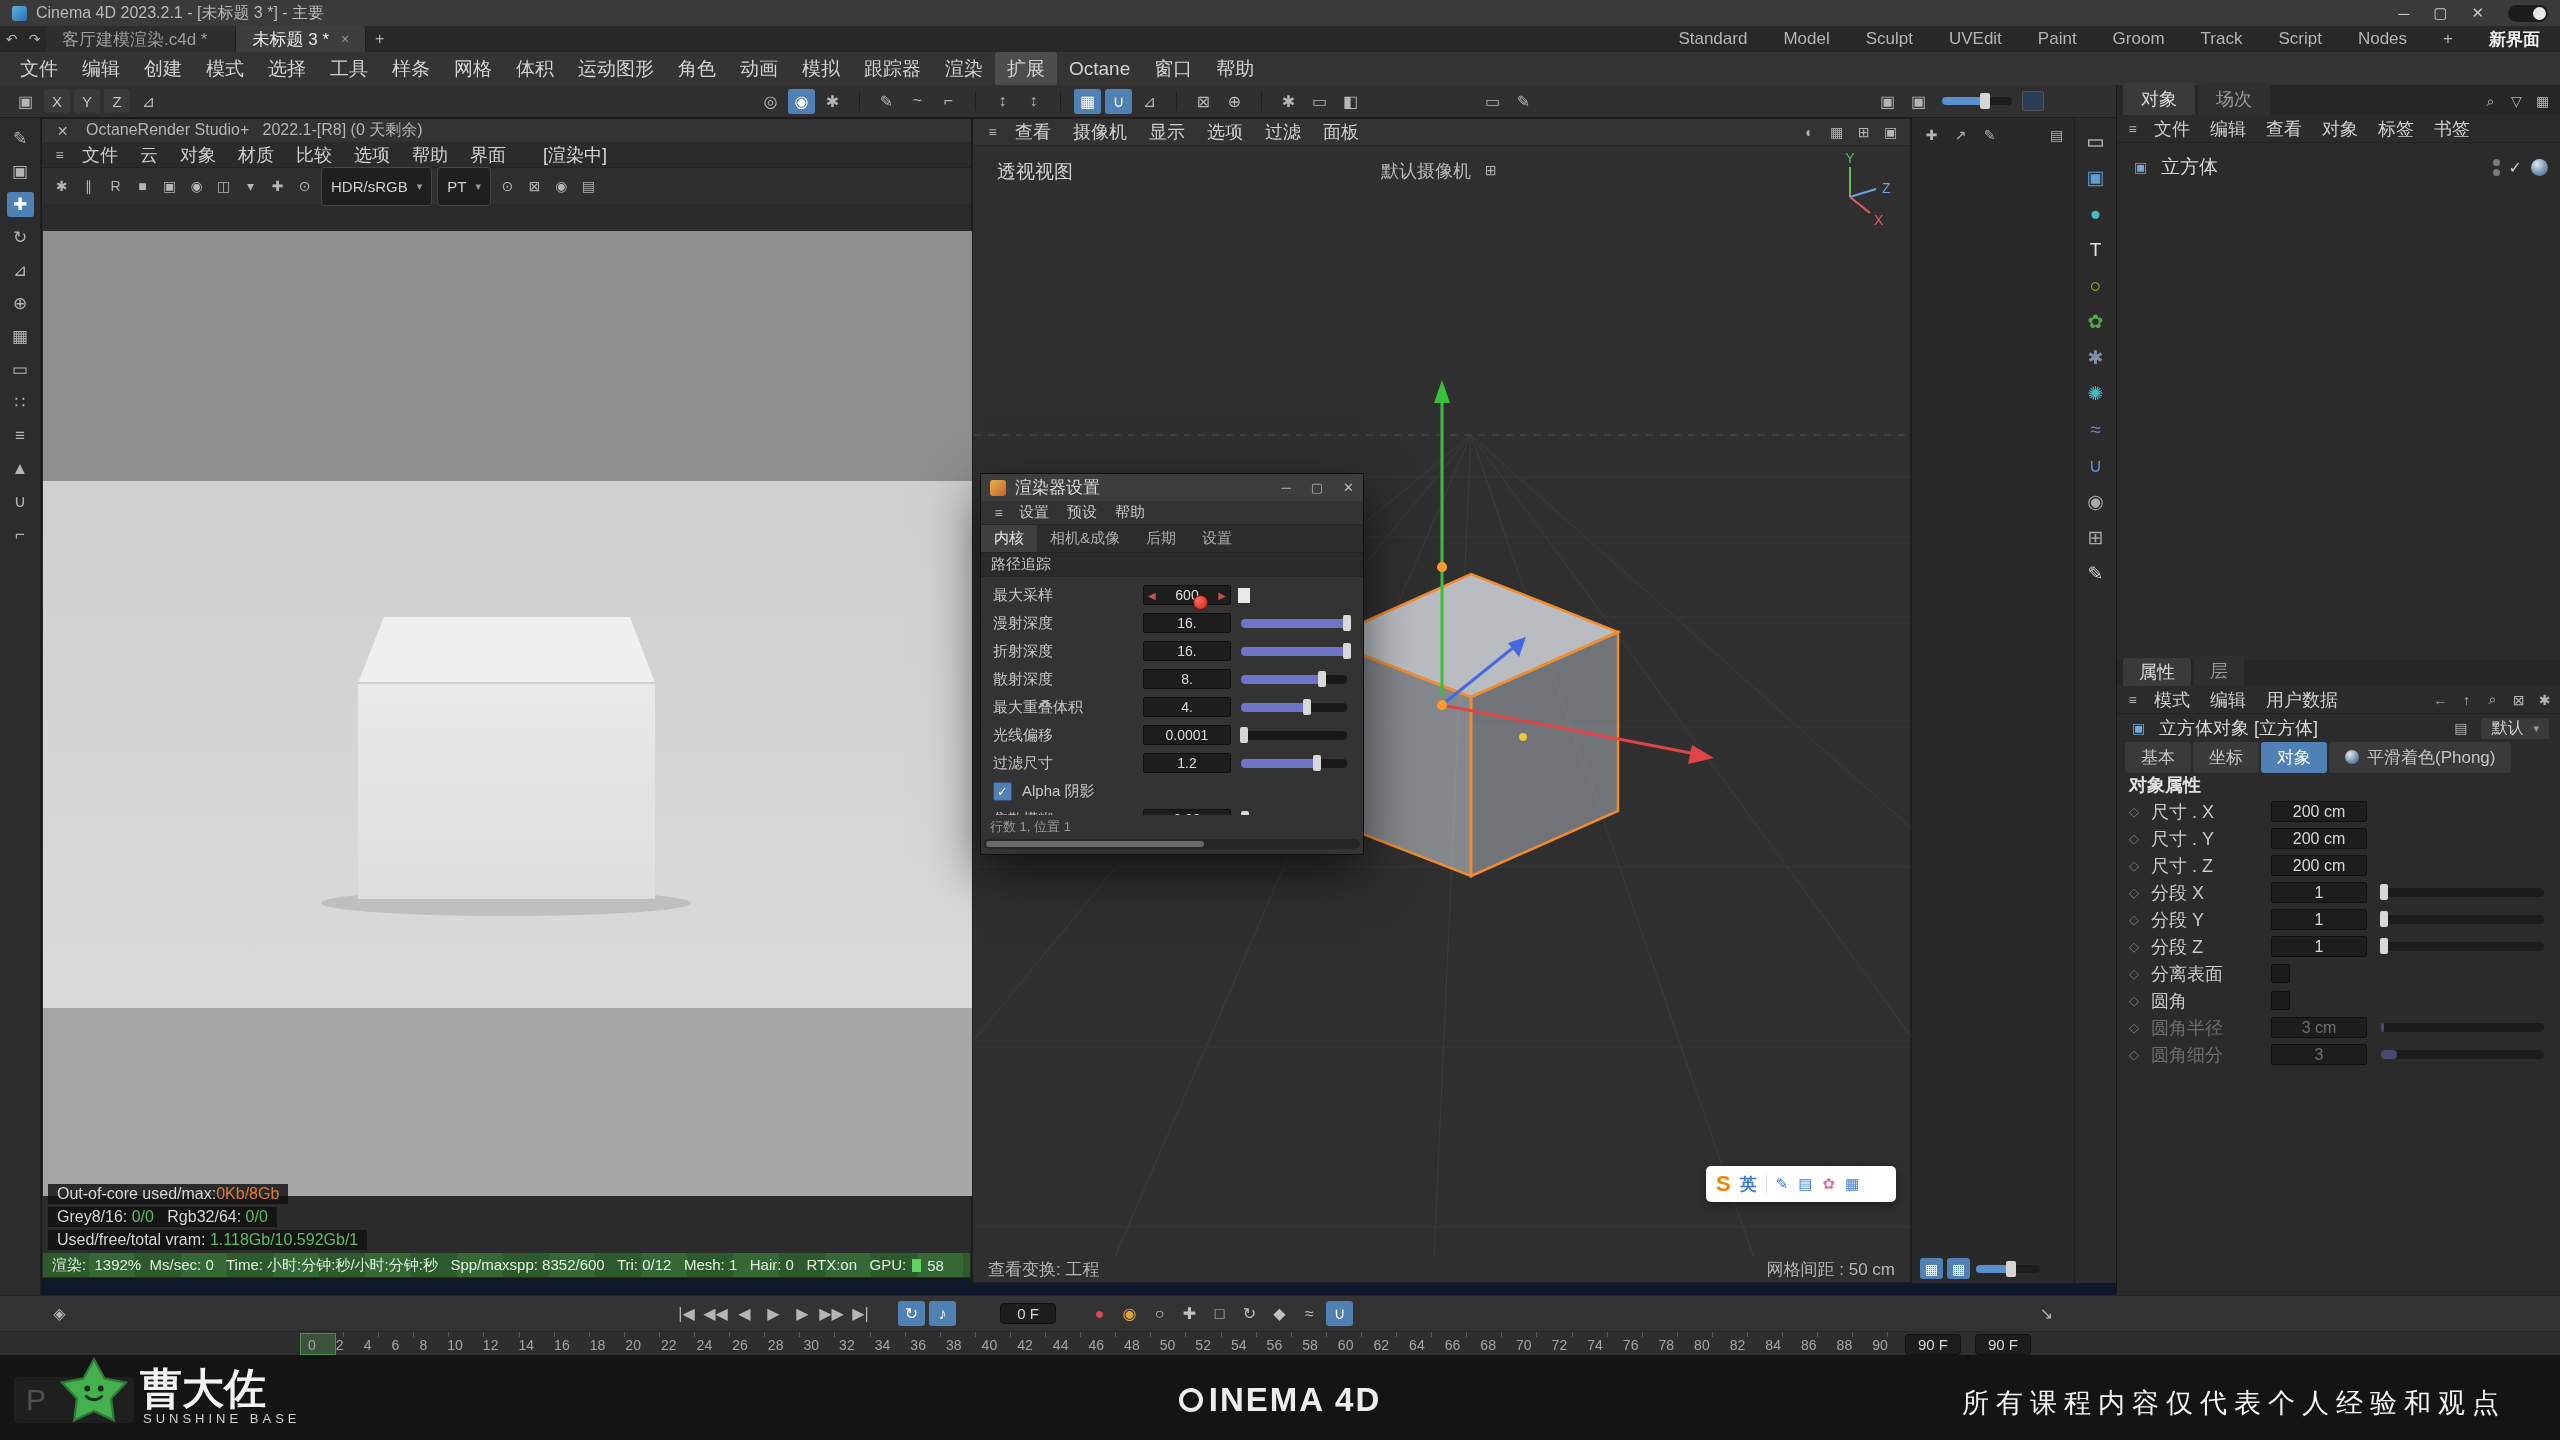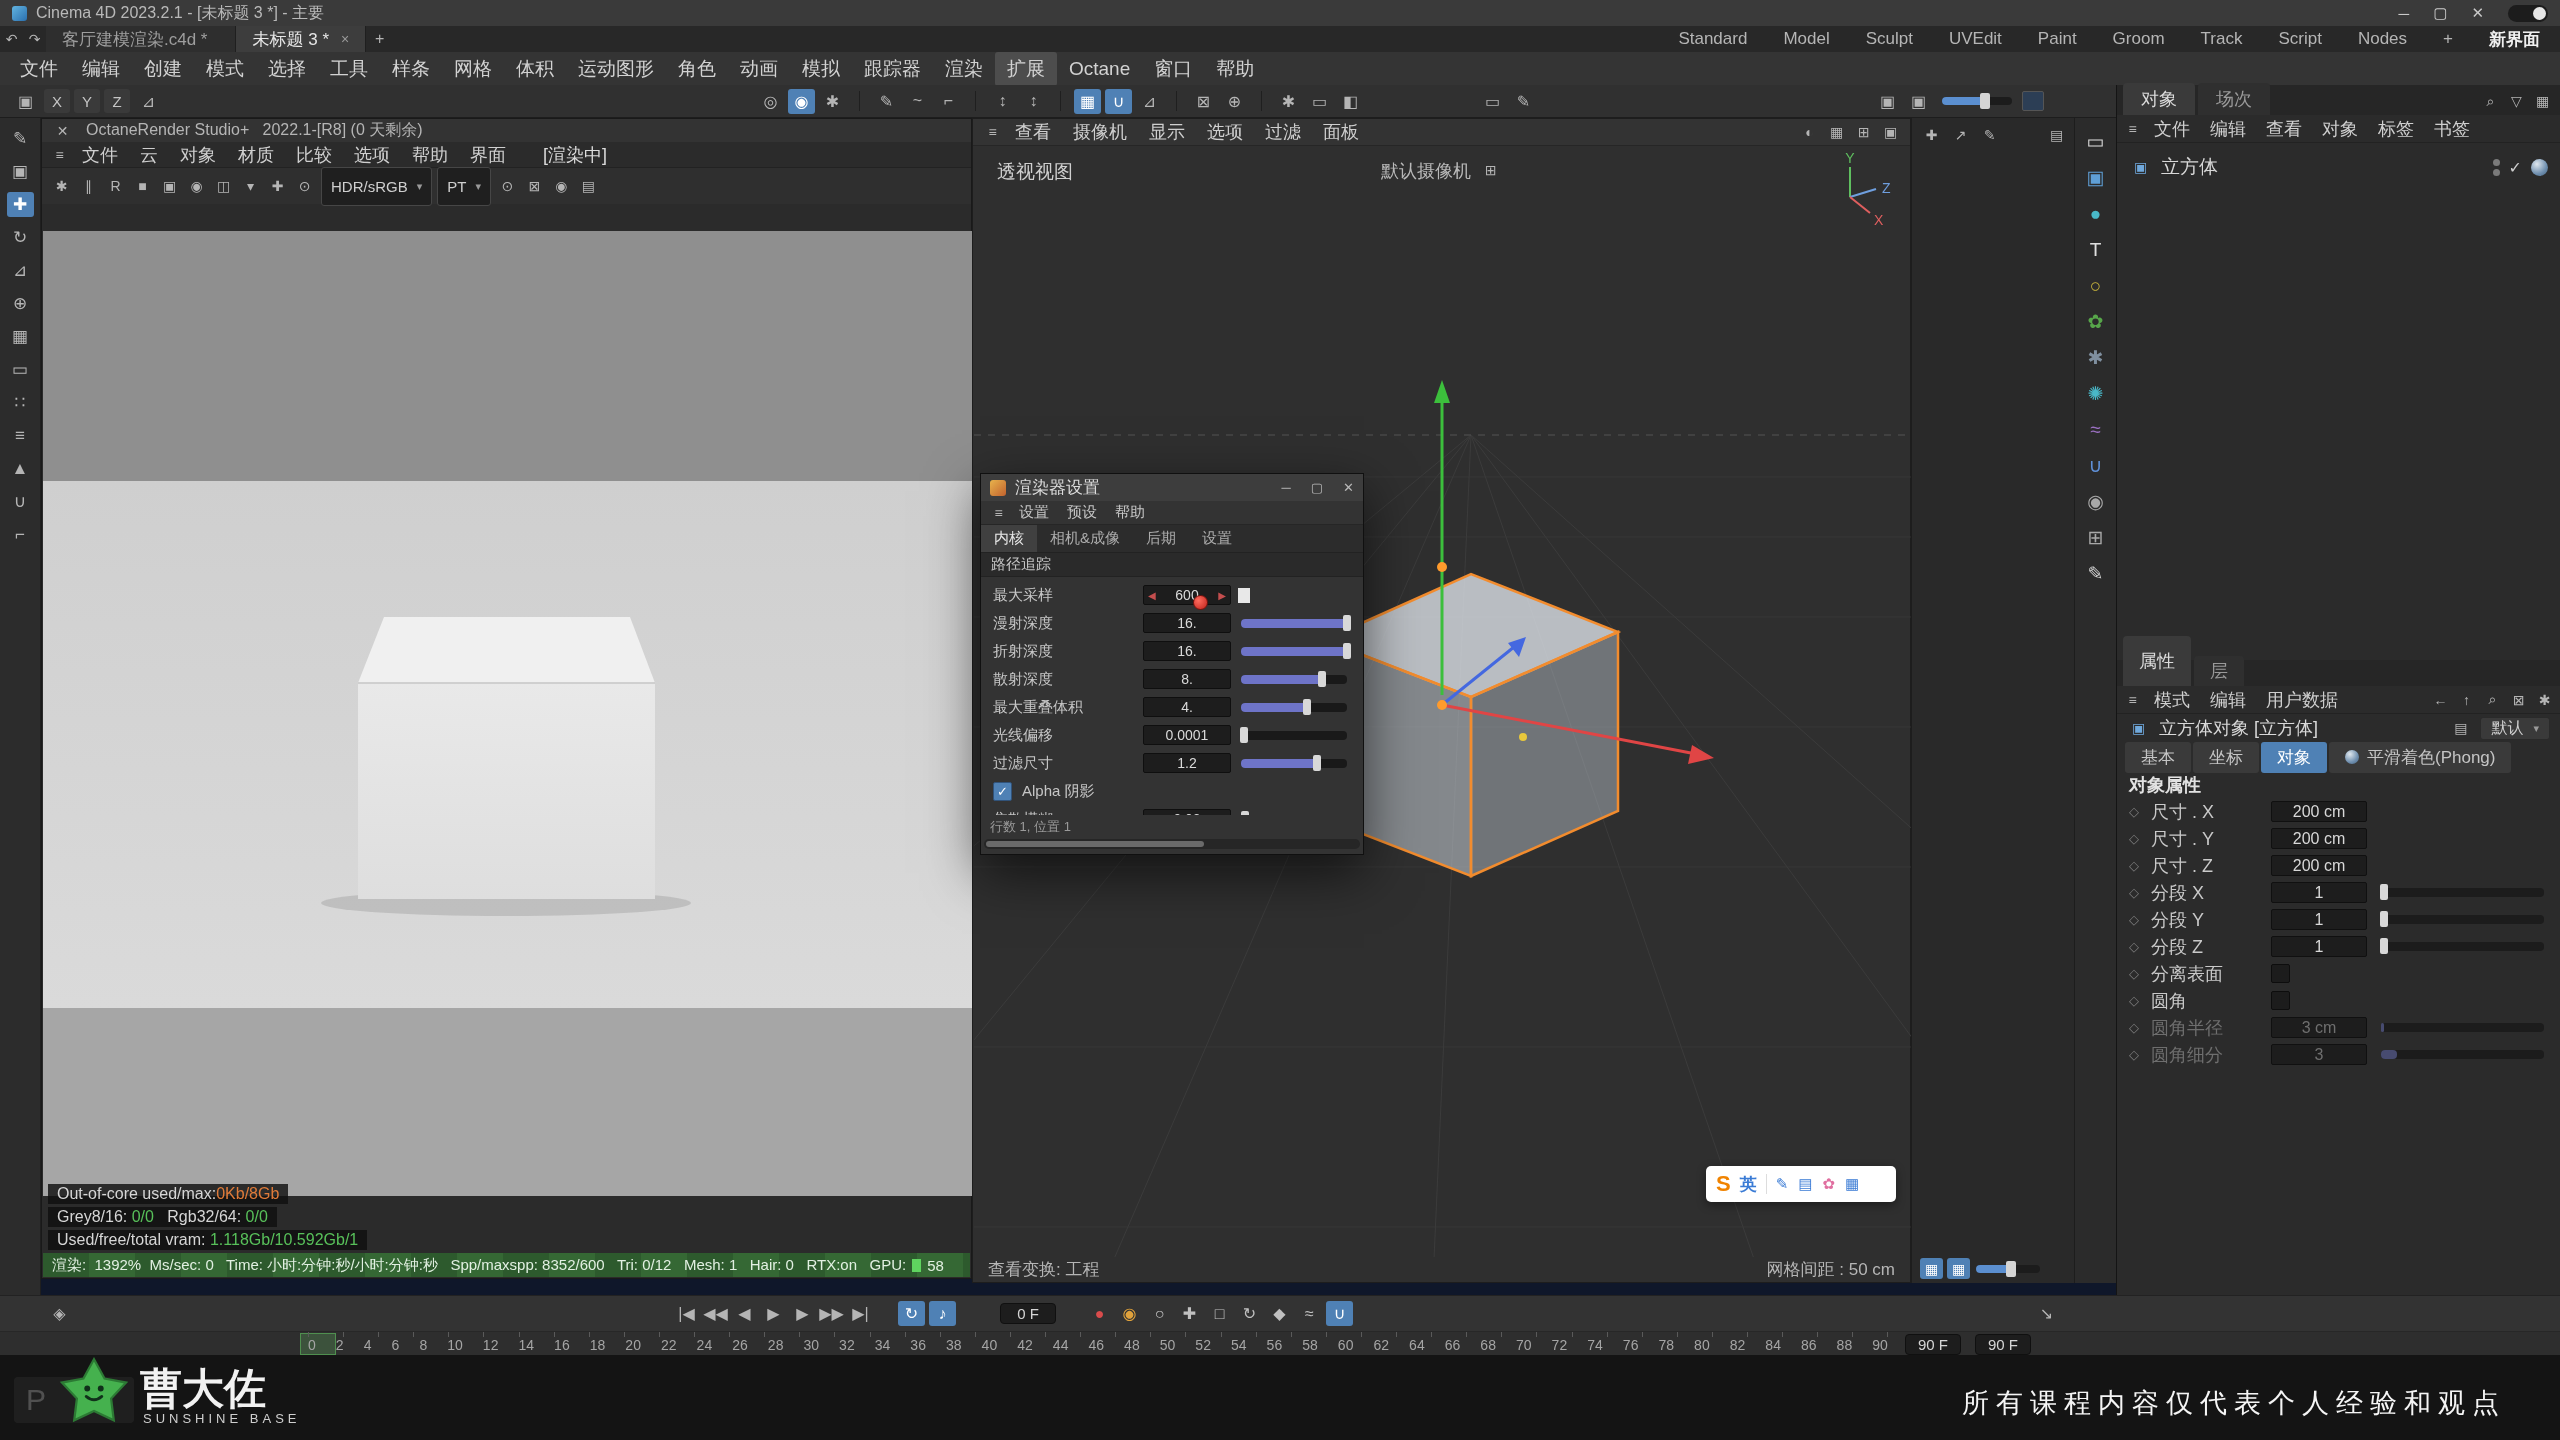--- a/index.html
+++ b/index.html
@@ -614,21 +614,21 @@
           <i></i>
         </span>
       <span style="color:#cfcfcf;font-size:16px">✓</span>
       <span class="phong-tag"></span>
     </div>
 
     <div class="at-block">
       <div class="rp-tabs" style="height:26px">
         <span style="display:flex;gap:3px;align-items:flex-end">
 
-        <span class="rp-tab active" style="padding:13px 16px">属性</span>
+        <span class="rp-tab active" style="padding:2px 16px">属性</span>
             <span class="rp-tab" style="padding:3px 16px">层</span>
           </span>
       </div>
       <div class="rp-menus">
         <span class="ic sm">≡</span>
         <span style="display:flex">
 
         <span class="mi">模式</span>
             <span class="mi">编辑</span>
             <span class="mi">用户数据</span>
@@ -944,20 +944,24 @@
   <div id="bottombar" class="abs">
     <span class="watermark">P</span>
     <svg class="abs" style="left:58px;top:2px" width="72" height="72" viewBox="0 0 64 64">
       <polygon points="32,2 41.4,19.1 60.5,22.7 47.2,36.9 49.6,56.3 32,48 14.4,56.3 16.8,36.9 3.5,22.7 22.6,19.1" fill="#45b14e" stroke="#2c7a34" stroke-width="2"></polygon>
       <circle cx="26" cy="28" r="2.6" fill="#10301a"></circle>
       <circle cx="38" cy="28" r="2.6" fill="#10301a"></circle>
       <path d="M25 35 Q32 41 39 35" stroke="#10301a" stroke-width="2.4" fill="none" stroke-linecap="round"></path>
     </svg>
     <span class="brandtxt">曹大佐</span>
     <span class="brandsub">SUNSHINE BASE</span>
+    <span class="cinema">
+      <span class="cring"></span>
+      <span class="ctext">INEMA 4D</span>
+    </span>
     <span class="righttext">所有课程内容仅代表个人经验和观点</span>
   </div>
 
   <div id="ime" class="abs">
     <span class="slogo">S</span>
     <span class="lang">英</span>
     <span style="width:1px;height:20px;background:#ddd"></span>
     <span style="display:flex;gap:10px">
 
     <span class="iic" style="color: rgb(58, 123, 213);">✎</span>

